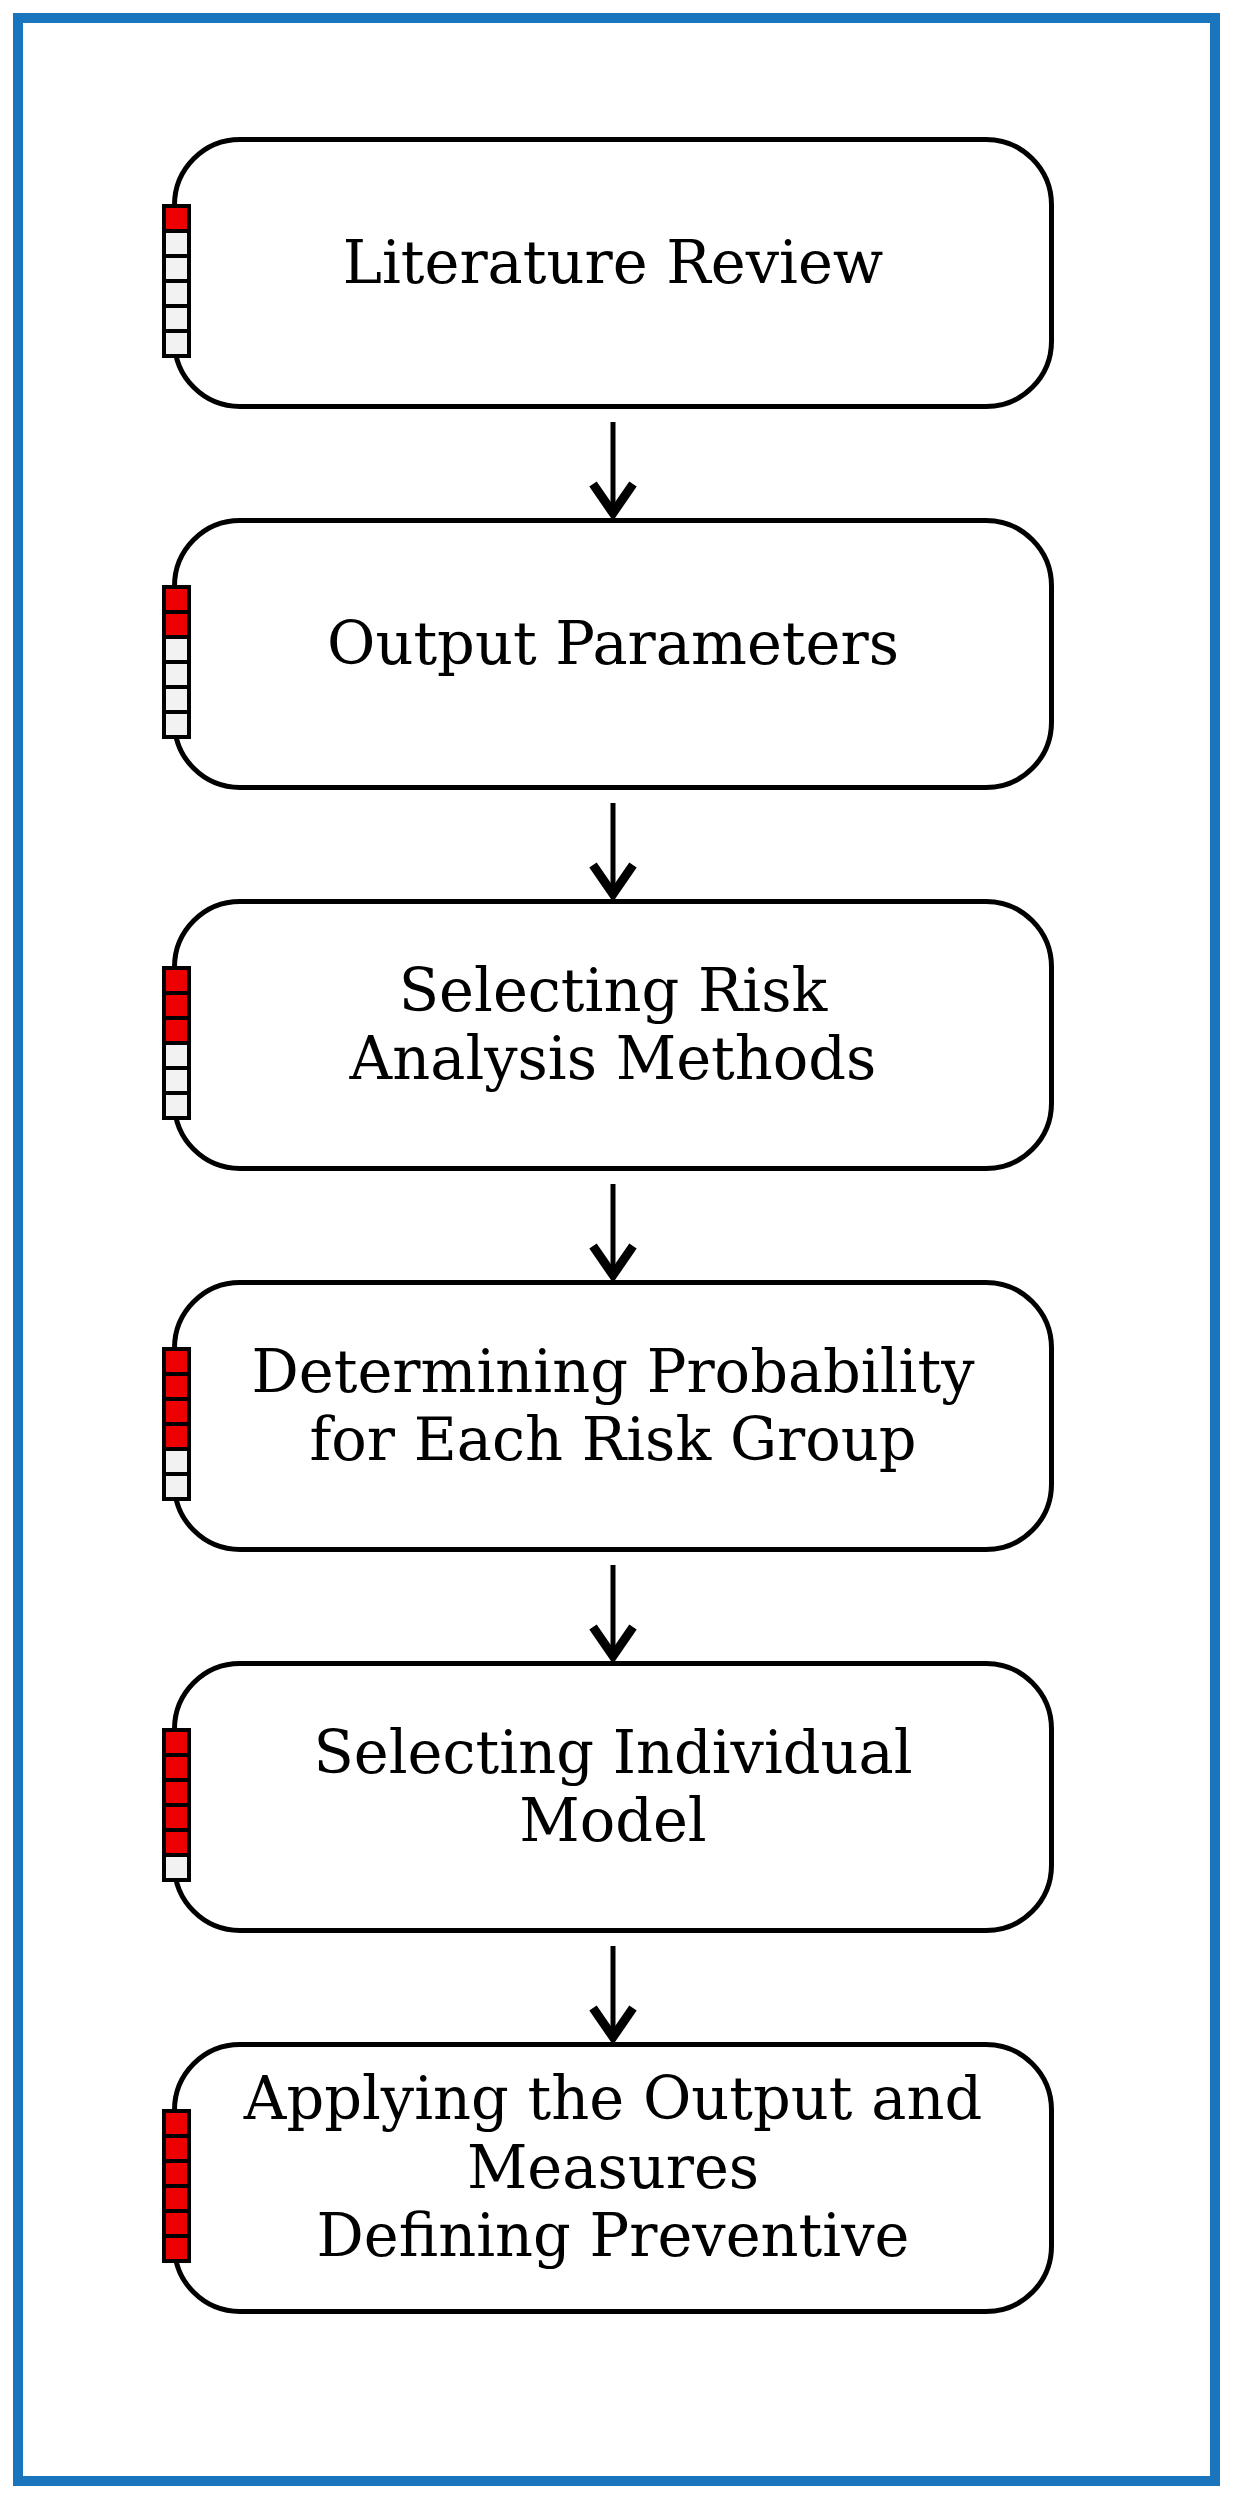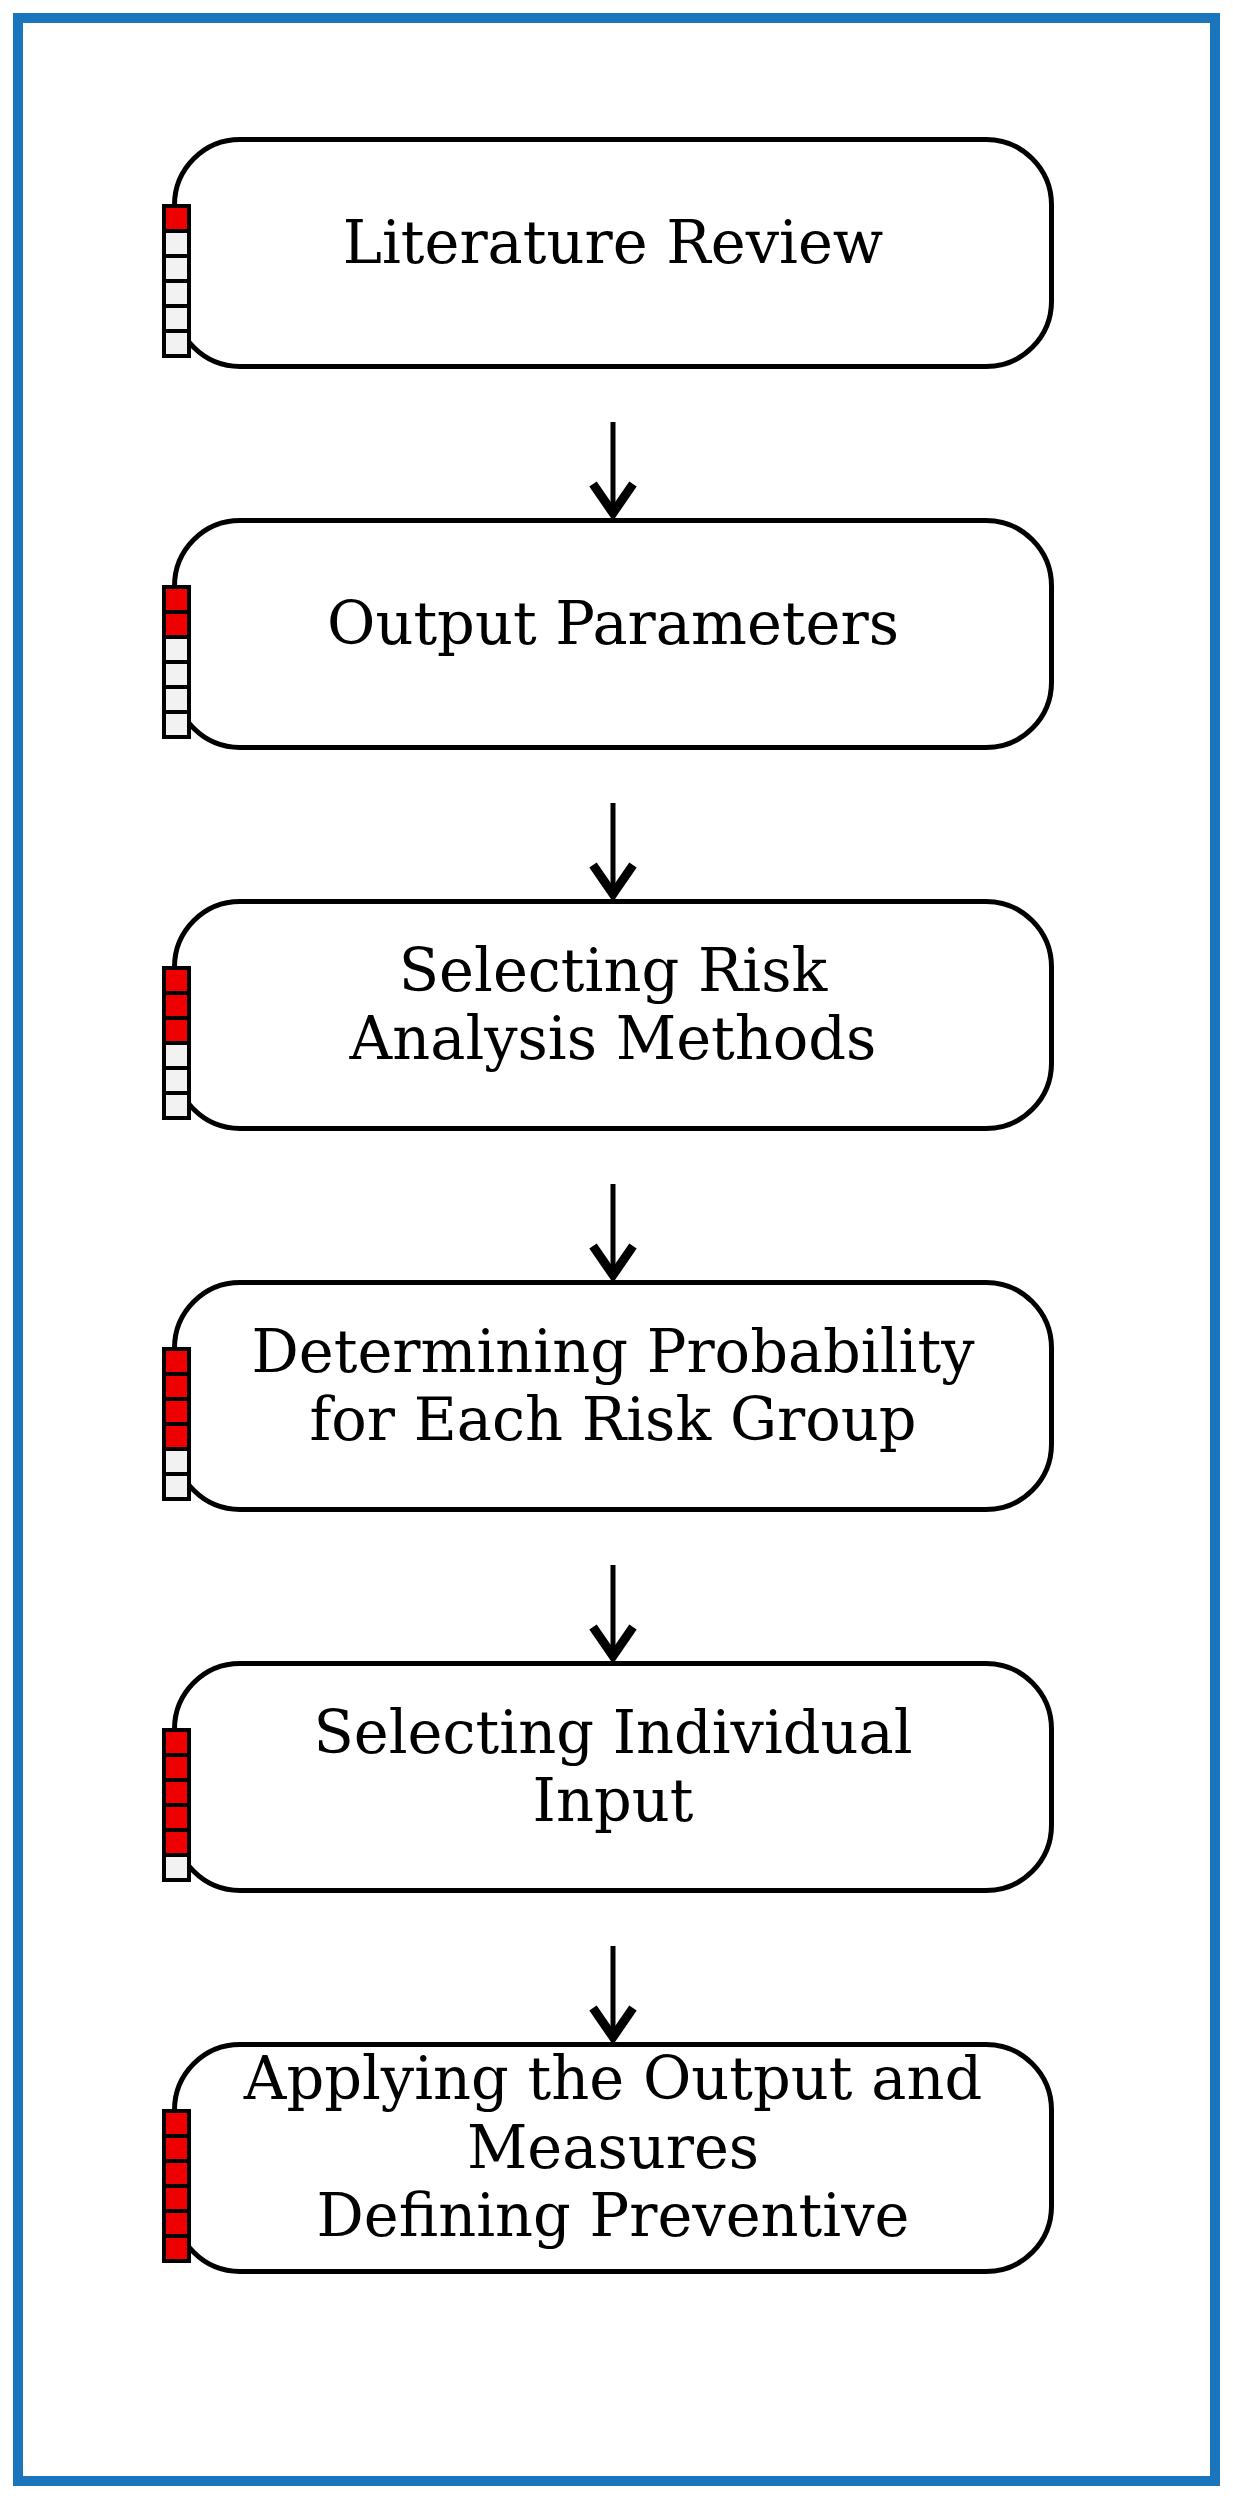--- a/index.html
+++ b/index.html
@@ -20,21 +20,21 @@
   }
   .frame {
     position: absolute;
     inset: 13px;
     border: 10px solid var(--frame-blue);
   }
   .step {
     position: absolute;
     left: 172px;
     width: 882px;
-    height: 232px;
+    height: 272px;
     background: #ffffff;
     border: 5px solid var(--ink);
     border-radius: 68px;
     display: flex;
     align-items: center;
     justify-content: center;
     padding: 10px 40px 30px 40px;
   }
   .label {
     text-align: center;
@@ -161,21 +161,21 @@
     <div class="indicator">
         <div class="seg seg-filled"></div>
         <div class="seg seg-filled"></div>
         <div class="seg seg-filled"></div>
         <div class="seg seg-filled"></div>
         <div class="seg seg-filled"></div>
         <div class="seg seg-empty"></div>
       </div>
     <div class="label">
       <span class="line">Selecting Individual</span>
-      <span class="line">Input</span>
+      <span class="line">Model</span>
     </div>
   </div>
 
   <div class="arrow" style="top:1946px">
     <svg width="56" height="96" viewBox="0 0 56 96">
       <line x1="28" y1="0" x2="28" y2="90" stroke="#000" stroke-width="5"></line>
       <path d="M8 62 L28 91 L48 62" fill="none" stroke="#000" stroke-width="9" stroke-linejoin="miter"></path>
     </svg>
   </div>
 

